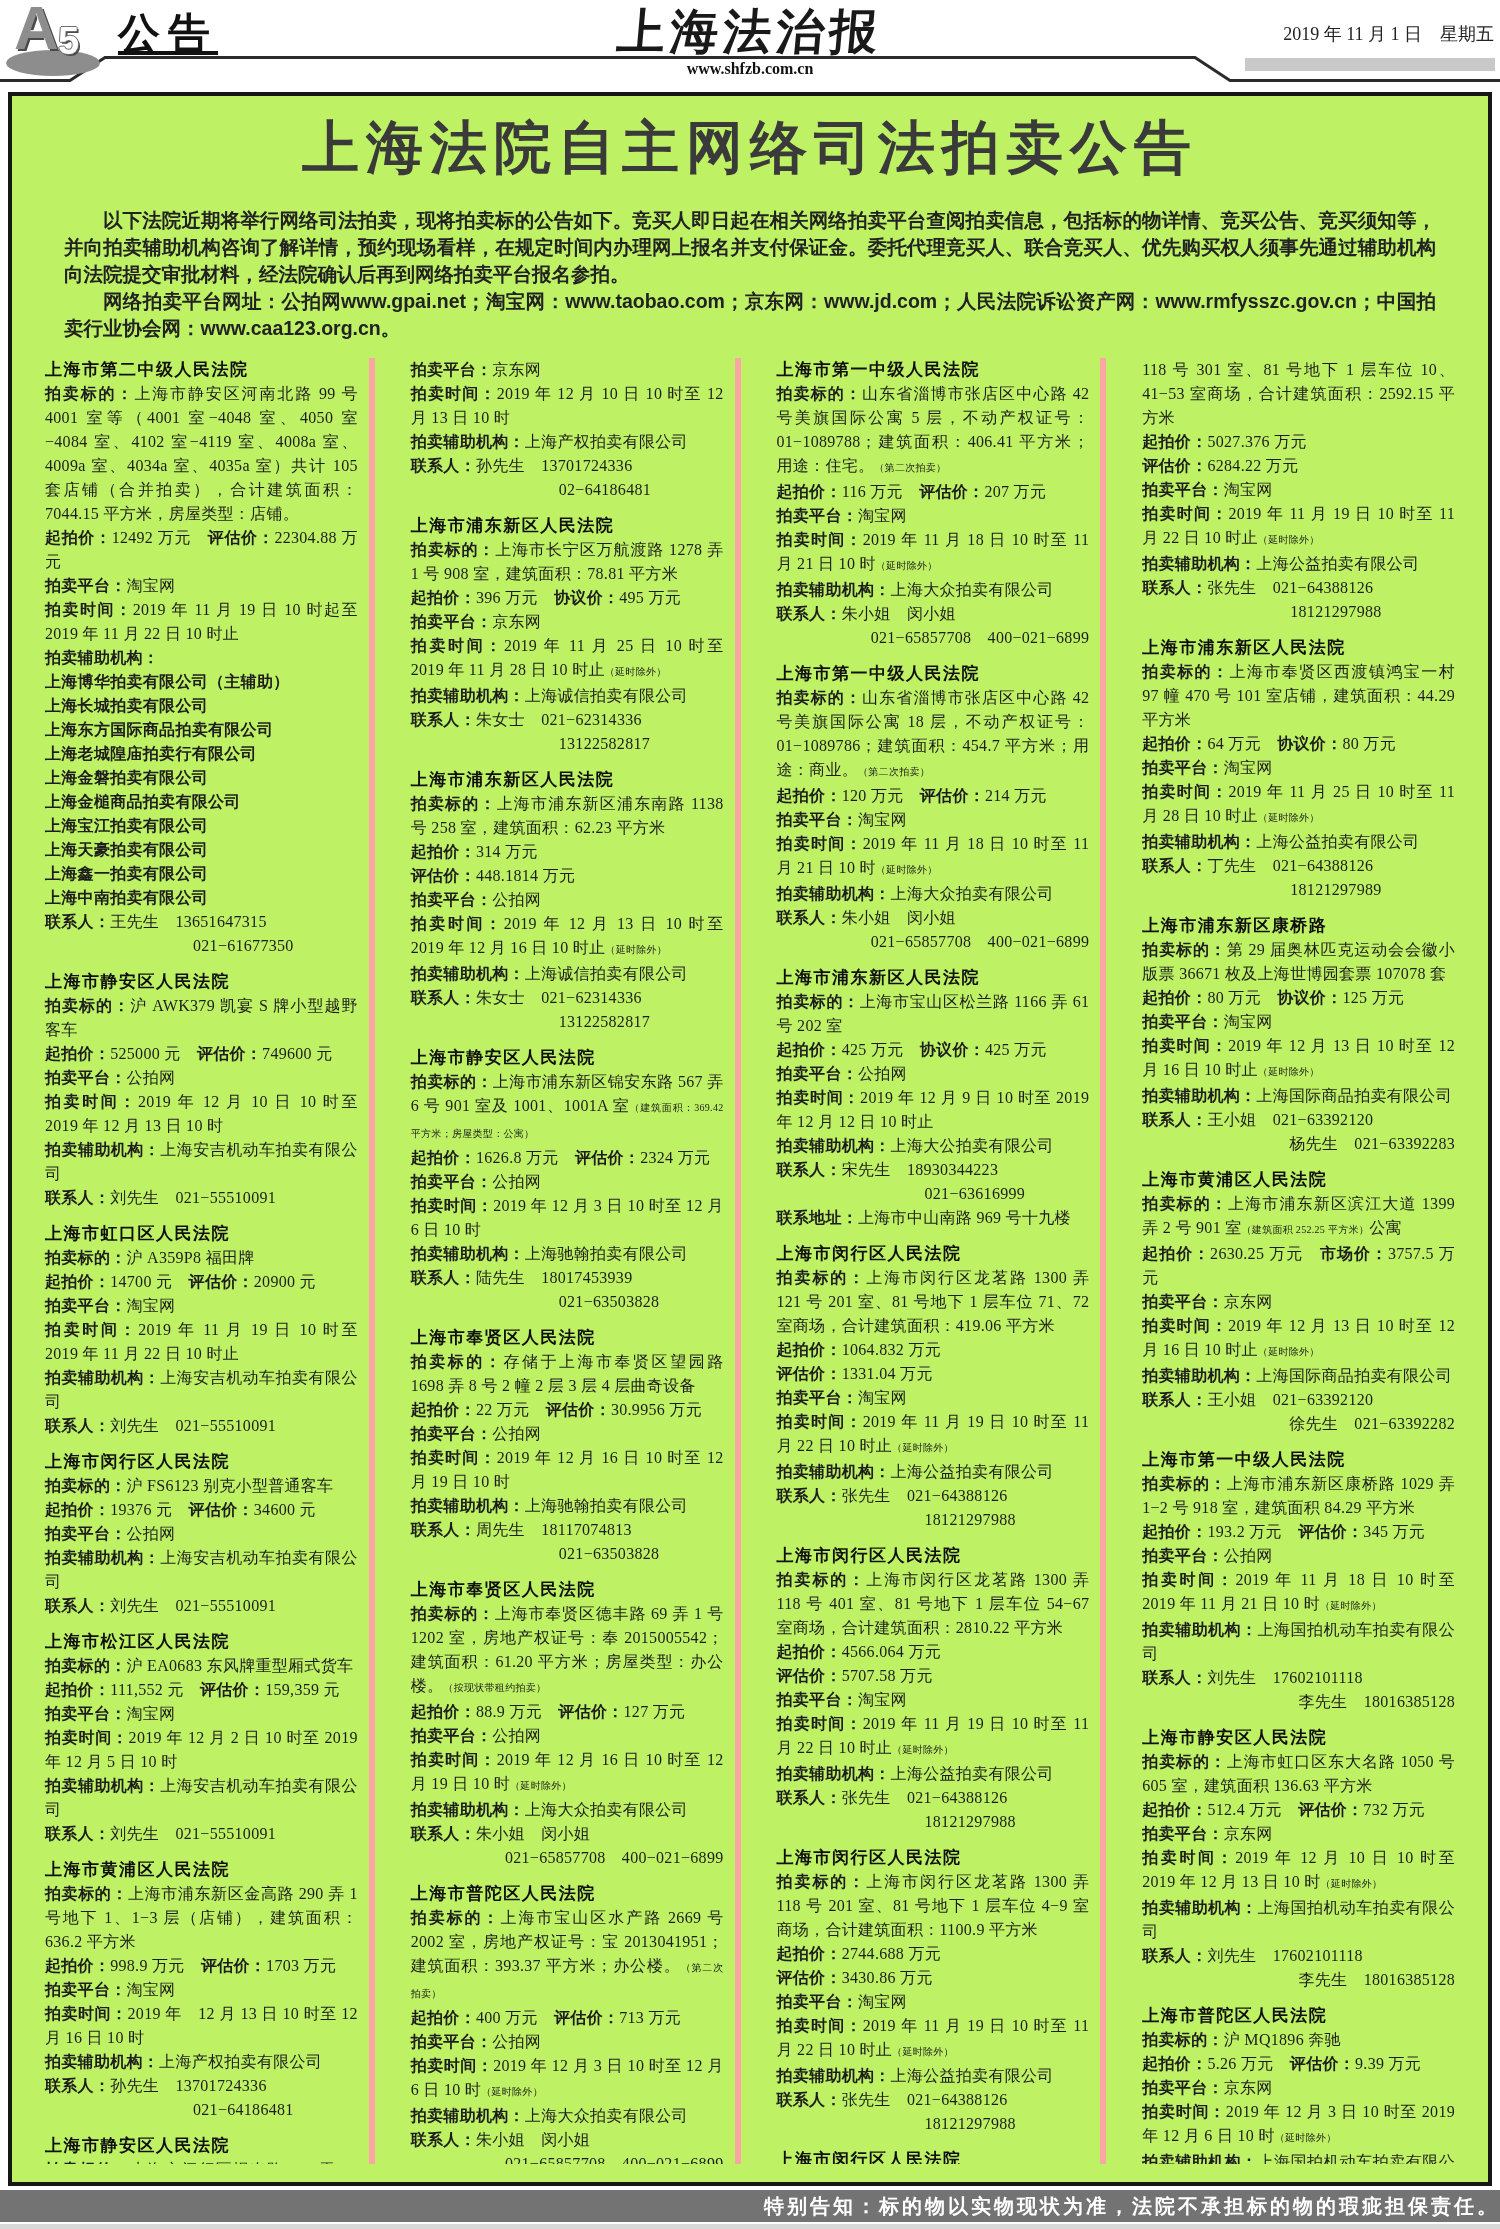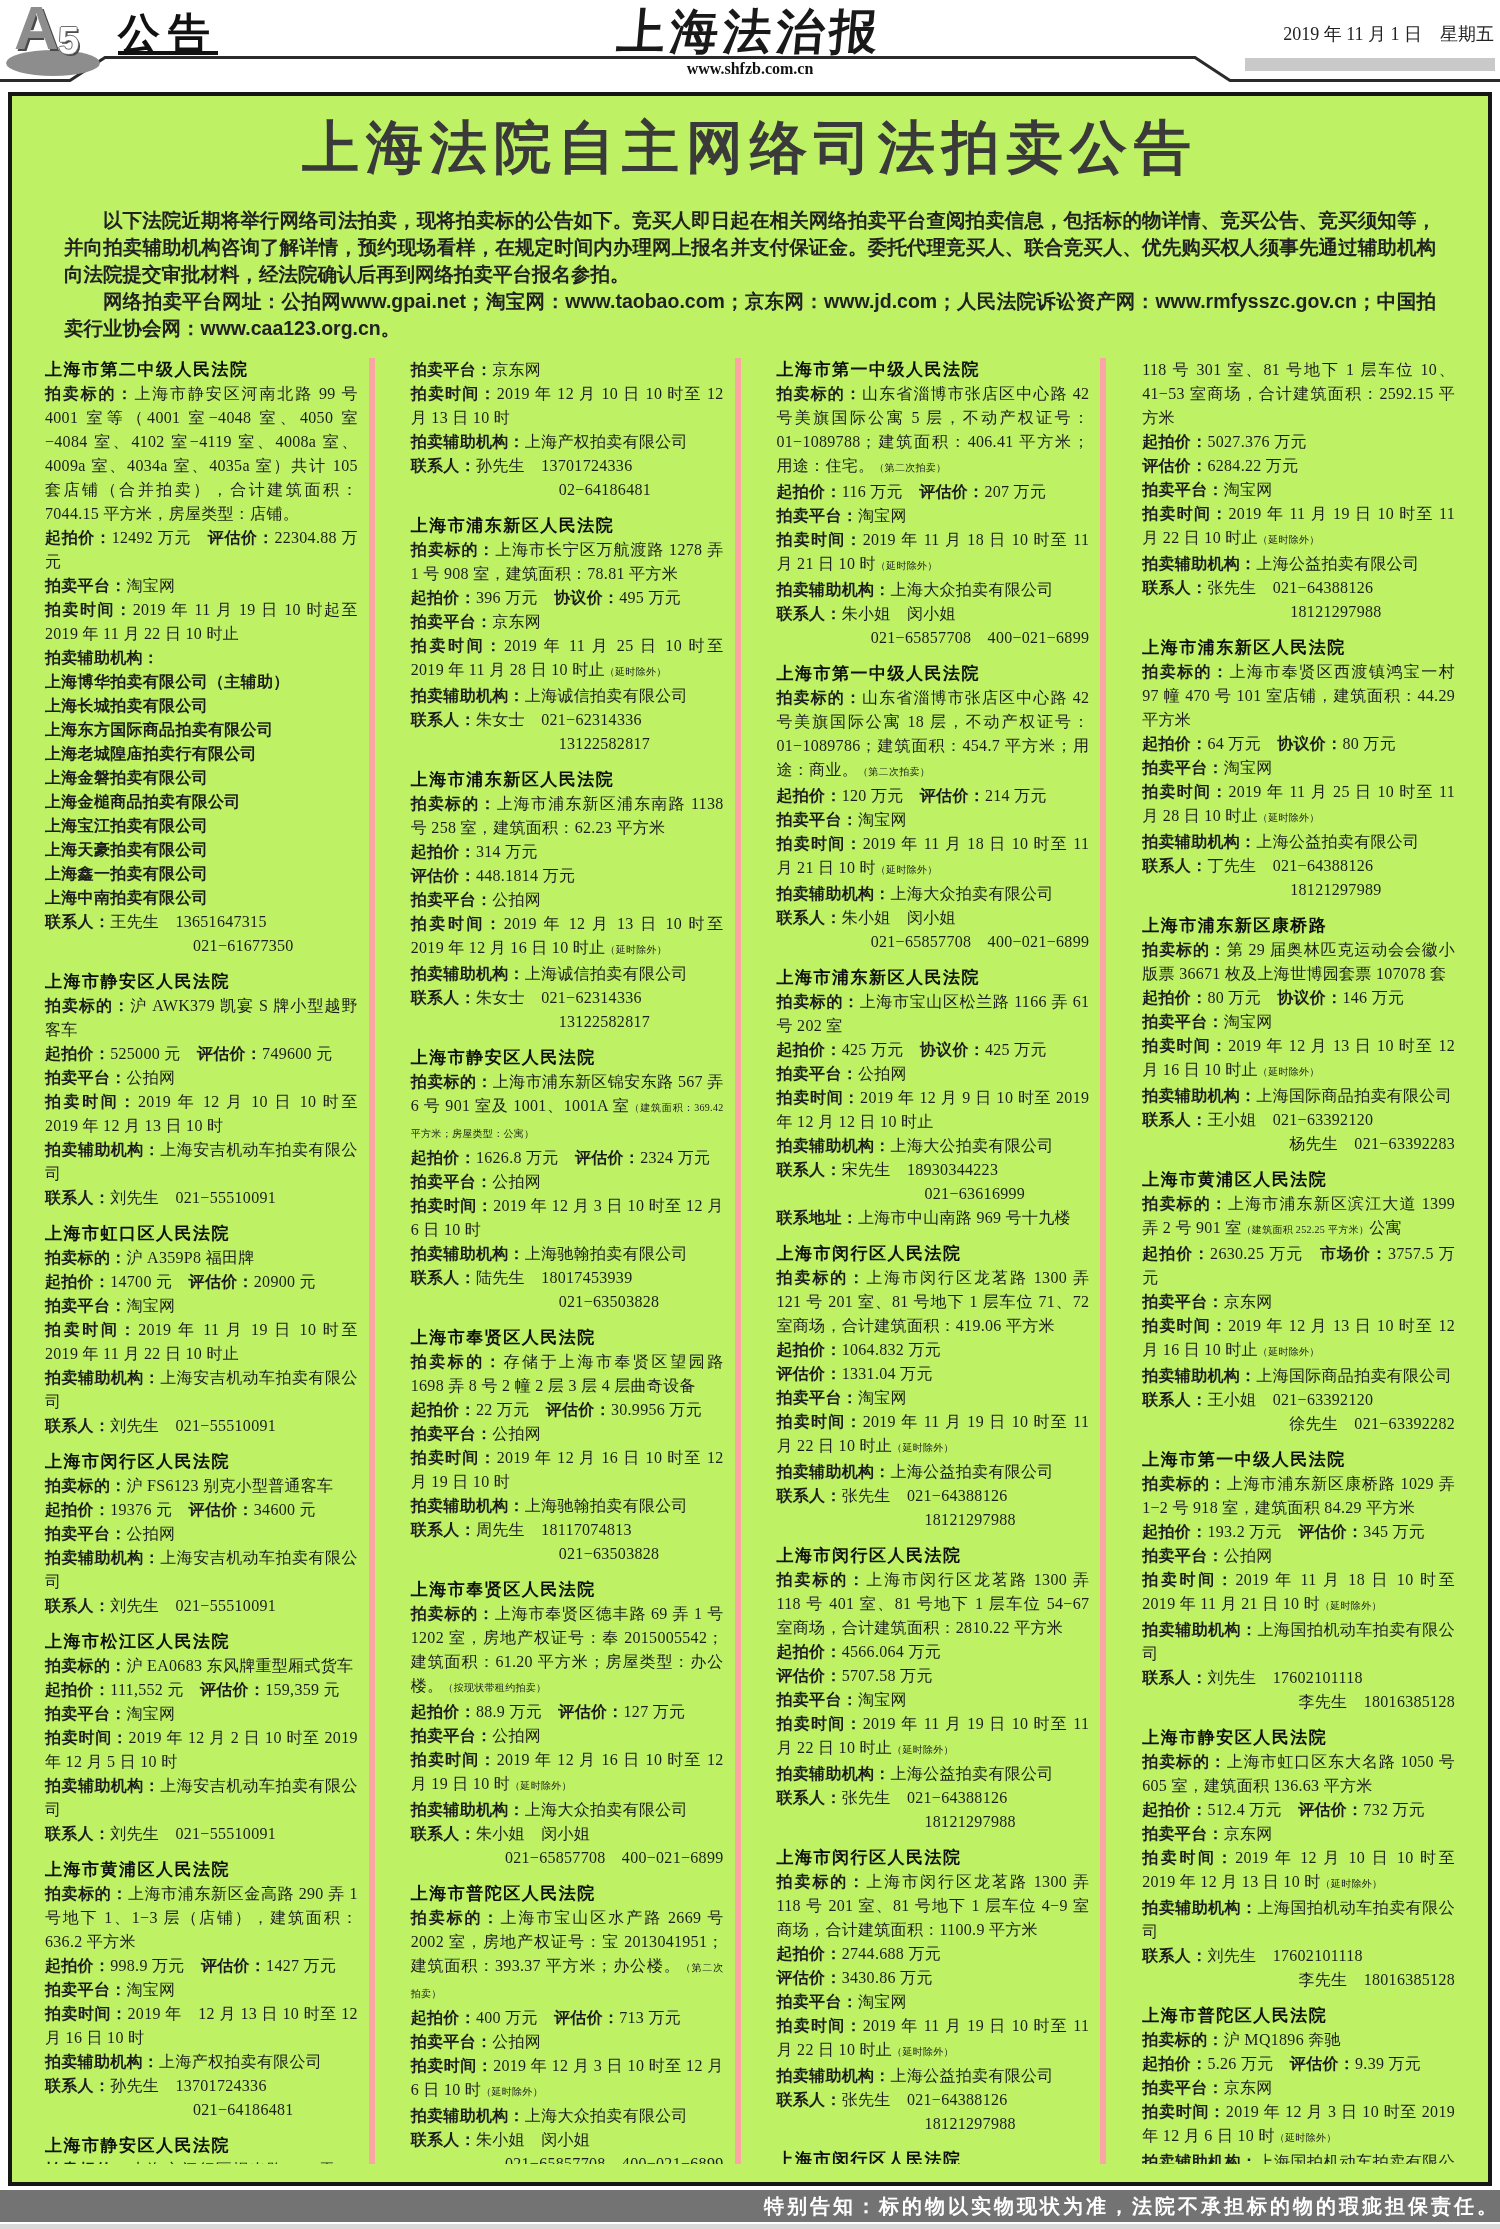--- a/index.html
+++ b/index.html
@@ -133,21 +133,21 @@
           <div class="para"><span class="st1">拍卖标的：</span><span class="st0">沪 EA0683 东风牌重型厢式货车</span></div>
           <div class="para"><span class="st1">起拍价：</span><span class="st0">111,552 元　</span><span class="st1">评估价：</span><span class="st0">159,359 元</span></div>
           <div class="para"><span class="st1">拍卖平台：</span><span class="st0">淘宝网</span></div>
           <div class="para"><span class="st1">拍卖时间：</span><span class="st0">2019 年 12 月 2 日 10 时至 2019 年 12 月 5 日 10 时</span></div>
           <div class="para"><span class="st1">拍卖辅助机构：</span><span class="st0">上海安吉机动车拍卖有限公司</span></div>
           <div class="para"><span class="st1">联系人：</span><span class="st0">刘先生　021−55510091</span></div>
         </div>
         <div class="block">
           <div class="court">上海市黄浦区人民法院</div>
           <div class="para"><span class="st1">拍卖标的：</span><span class="st0">上海市浦东新区金高路 290 弄 1 号地下 1、1−3 层（店铺），建筑面积：636.2 平方米</span></div>
-          <div class="para"><span class="st1">起拍价：</span><span class="st0">998.9 万元　</span><span class="st1">评估价：</span><span class="st0">1427 万元</span></div>
+          <div class="para"><span class="st1">起拍价：</span><span class="st0">998.9 万元　</span><span class="st1">评估价：</span><span class="st0">1703 万元</span></div>
           <div class="para"><span class="st1">拍卖平台：</span><span class="st0">淘宝网</span></div>
           <div class="para"><span class="st1">拍卖时间：</span><span class="st0">2019 年　12 月 13 日 10 时至 12 月 16 日 10 时</span></div>
           <div class="para"><span class="st1">拍卖辅助机构：</span><span class="st0">上海产权拍卖有限公司</span></div>
           <div class="para"><span class="st1">联系人：</span><span class="st0">孙先生　13701724336</span></div>
           <div class="para ind1"><span class="st0">021−64186481</span></div>
         </div>
         <div class="block">
           <div class="court">上海市静安区人民法院</div>
           <div class="para"><span class="st1">拍卖标的：</span><span class="st0">上海市闵行区报春路 388 弄 24 号 601 室，建筑面积：105.08 平方米。</span></div>
           <div class="para"><span class="st1">起拍价：</span><span class="st0">312.48 万元　</span><span class="st1">协议价：</span><span class="st0">558 万元</span></div>
@@ -310,21 +310,21 @@
           <div class="para"><span class="st1">起拍价：</span><span class="st0">64 万元　</span><span class="st1">协议价：</span><span class="st0">80 万元</span></div>
           <div class="para"><span class="st1">拍卖平台：</span><span class="st0">淘宝网</span></div>
           <div class="para"><span class="st1">拍卖时间：</span><span class="st0">2019 年 11 月 25 日 10 时至 11 月 28 日 10 时止</span><span class="st2">（延时除外）</span></div>
           <div class="para"><span class="st1">拍卖辅助机构：</span><span class="st0">上海公益拍卖有限公司</span></div>
           <div class="para"><span class="st1">联系人：</span><span class="st0">丁先生　021−64388126</span></div>
           <div class="para ind1"><span class="st0">18121297989</span></div>
         </div>
         <div class="block">
           <div class="court">上海市浦东新区康桥路</div>
           <div class="para"><span class="st1">拍卖标的：</span><span class="st0">第 29 届奥林匹克运动会会徽小版票 36671 枚及上海世博园套票 107078 套</span></div>
-          <div class="para"><span class="st1">起拍价：</span><span class="st0">80 万元　</span><span class="st1">协议价：</span><span class="st0">146 万元</span></div>
+          <div class="para"><span class="st1">起拍价：</span><span class="st0">80 万元　</span><span class="st1">协议价：</span><span class="st0">125 万元</span></div>
           <div class="para"><span class="st1">拍卖平台：</span><span class="st0">淘宝网</span></div>
           <div class="para"><span class="st1">拍卖时间：</span><span class="st0">2019 年 12 月 13 日 10 时至 12 月 16 日 10 时止</span><span class="st2">（延时除外）</span></div>
           <div class="para"><span class="st1">拍卖辅助机构：</span><span class="st0">上海国际商品拍卖有限公司</span></div>
           <div class="para"><span class="st1">联系人：</span><span class="st0">王小姐　021−63392120</span></div>
           <div class="para ind2"><span class="st0">杨先生　021−63392283</span></div>
         </div>
         <div class="block">
           <div class="court">上海市黄浦区人民法院</div>
           <div class="para"><span class="st1">拍卖标的：</span><span class="st0">上海市浦东新区滨江大道 1399 弄 2 号 901 室</span><span class="st2">（建筑面积 252.25 平方米）</span><span class="st0">公寓</span></div>
           <div class="para"><span class="st1">起拍价：</span><span class="st0">2630.25 万元　</span><span class="st1">市场价：</span><span class="st0">3757.5 万元</span></div>

